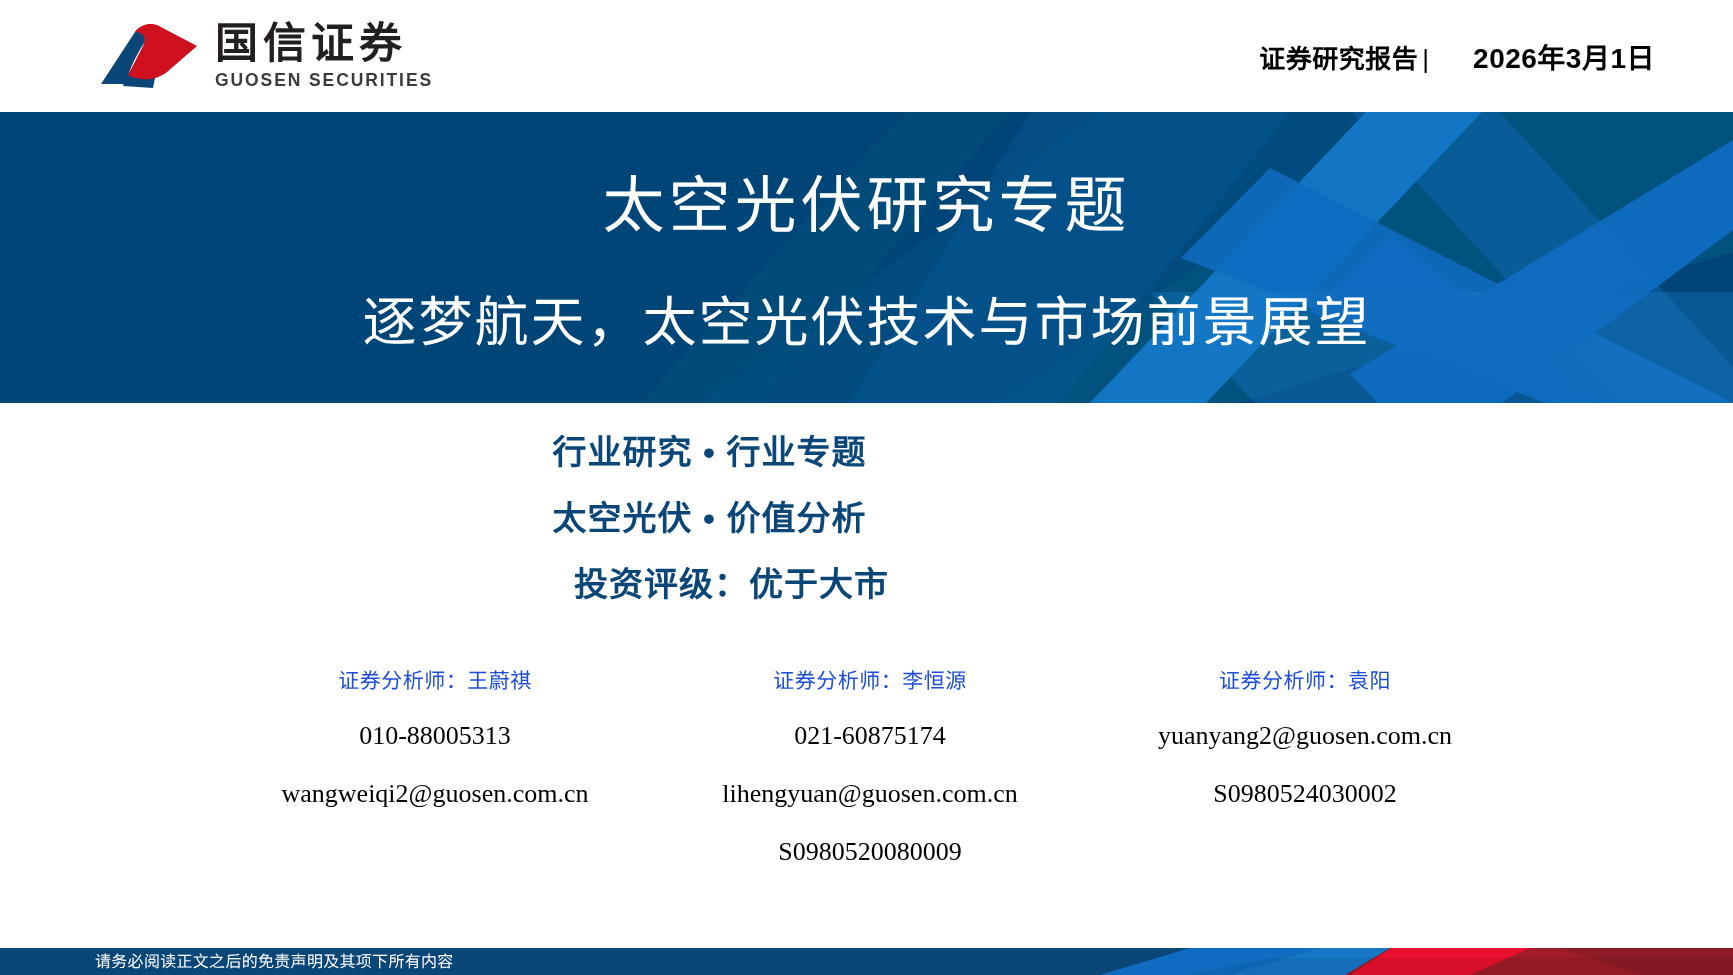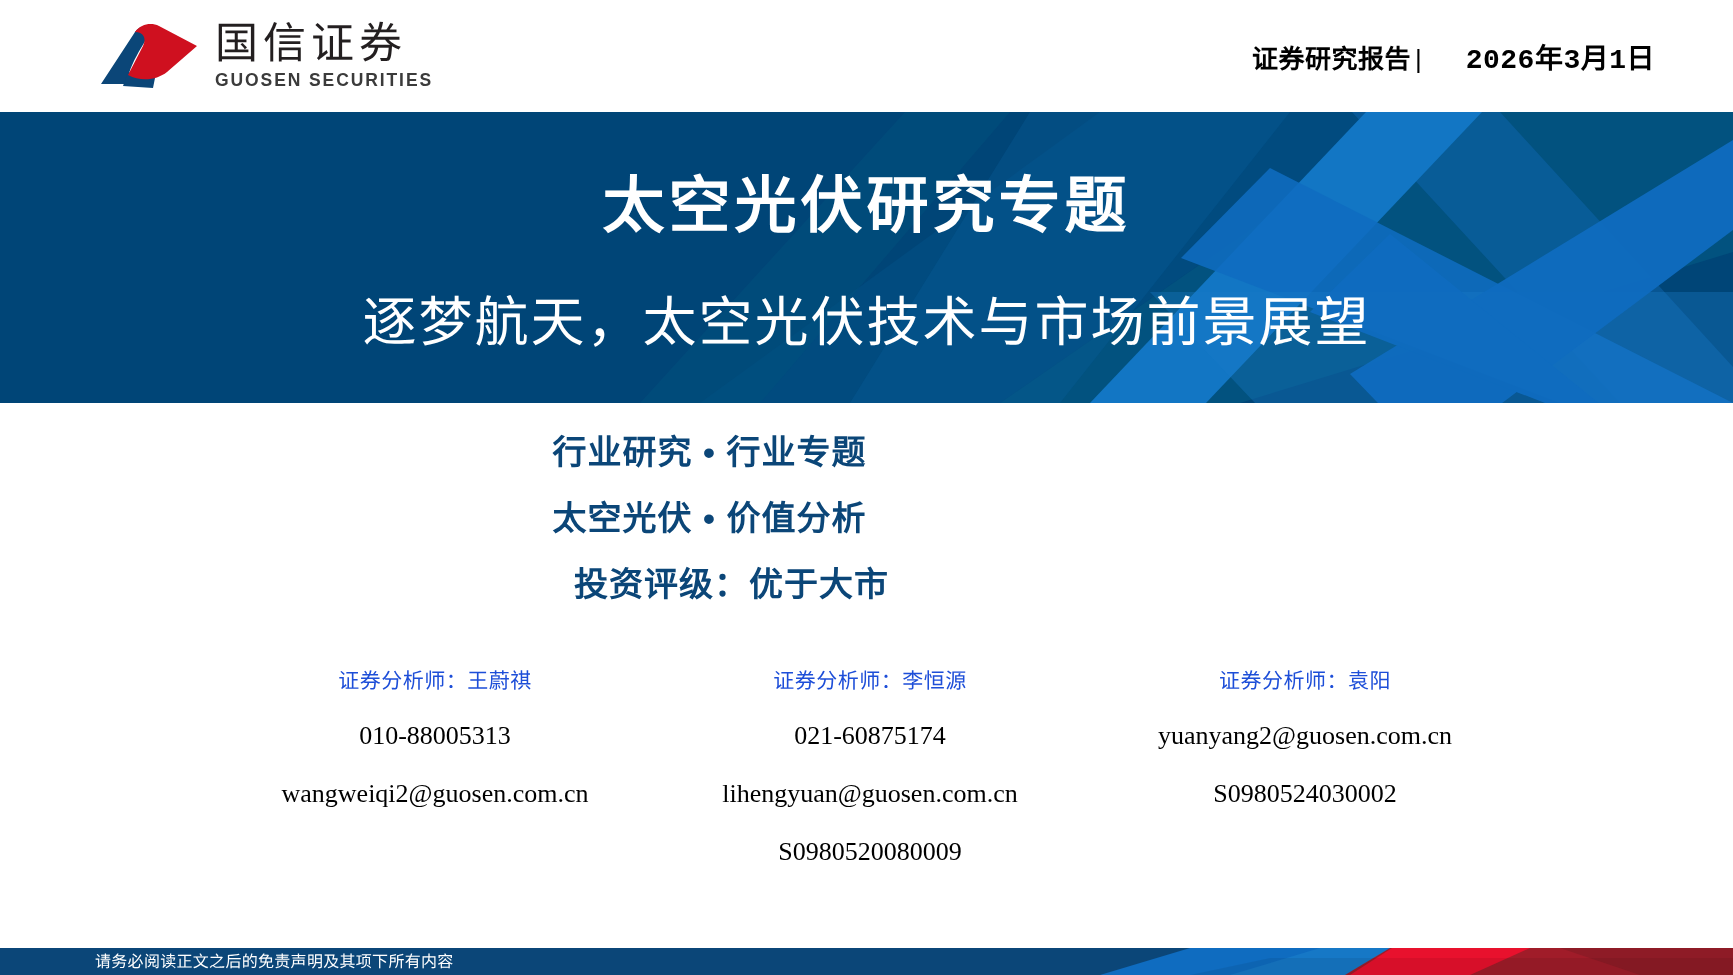--- a/index.html
+++ b/index.html
@@ -45,21 +45,21 @@
   }
   .logo-text {
     margin-left: 10px;
     display: flex;
     flex-direction: column;
     align-items: flex-start;
     justify-content: center;
   }
   .logo-cn {
     font-size: 43px;
-    font-weight: 400;
+    font-weight: 700;
     color: #231f20;
     letter-spacing: 5px;
     line-height: 1.05;
     font-family: "Liberation Sans", "DejaVu Sans", sans-serif;
   }
   .logo-en {
     font-size: 17.5px;
     font-weight: 700;
     color: #3b3b3b;
     letter-spacing: 1.9px;
@@ -79,21 +79,20 @@
   }
   .header-bar-sep {
     font-size: 26px;
     margin-left: 4px;
     margin-right: 44px;
     font-weight: 500;
   }
   .header-date {
     font-size: 28px;
     letter-spacing: 0.5px;
-    font-family: Liberation Mono, monospace;
   }
 
   
   .banner {
     position: absolute;
     left: 0; top: 112px;
     width: 1733px;
     height: 291px;
     background: #004577;
     overflow: hidden;
@@ -111,21 +110,21 @@
     height: 291px;
     display: flex;
     flex-direction: column;
     align-items: center;
     justify-content: center;
     z-index: 3;
   }
   .banner-title {
     color: #ffffff;
     font-size: 62px;
-    font-weight: 700;
+    font-weight: 400;
     letter-spacing: 4px;
     line-height: 1.15;
     margin-top: 10px;
     text-align: center;
     font-family: "Liberation Sans", "DejaVu Sans", sans-serif;
   }
   .banner-subtitle {
     color: #ffffff;
     font-size: 54px;
     font-weight: 400;

